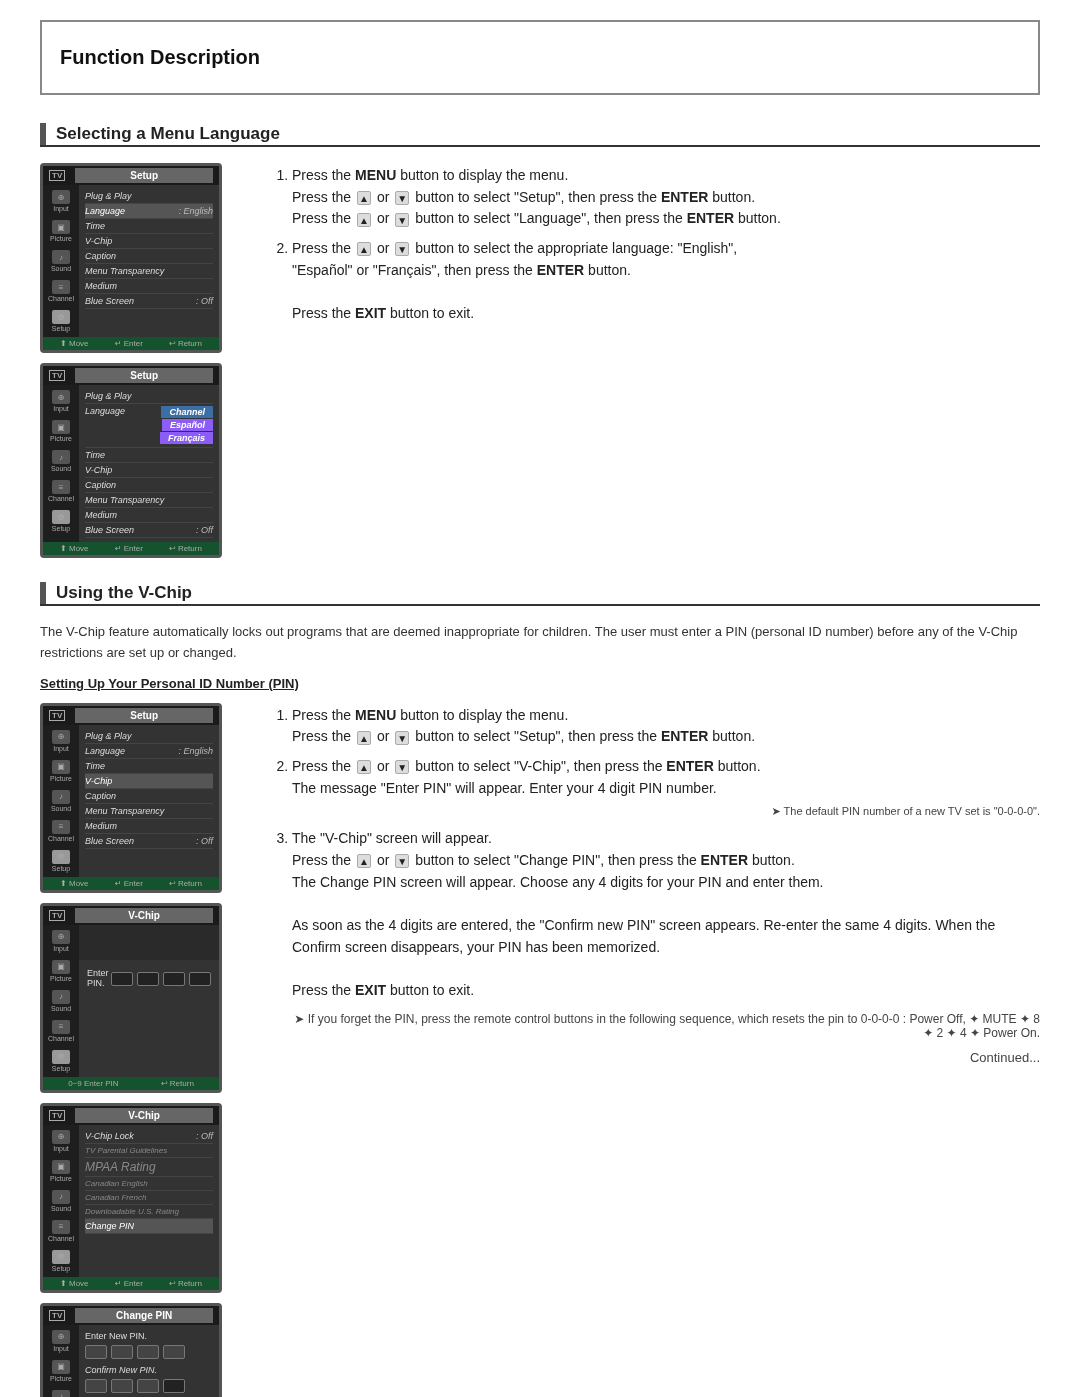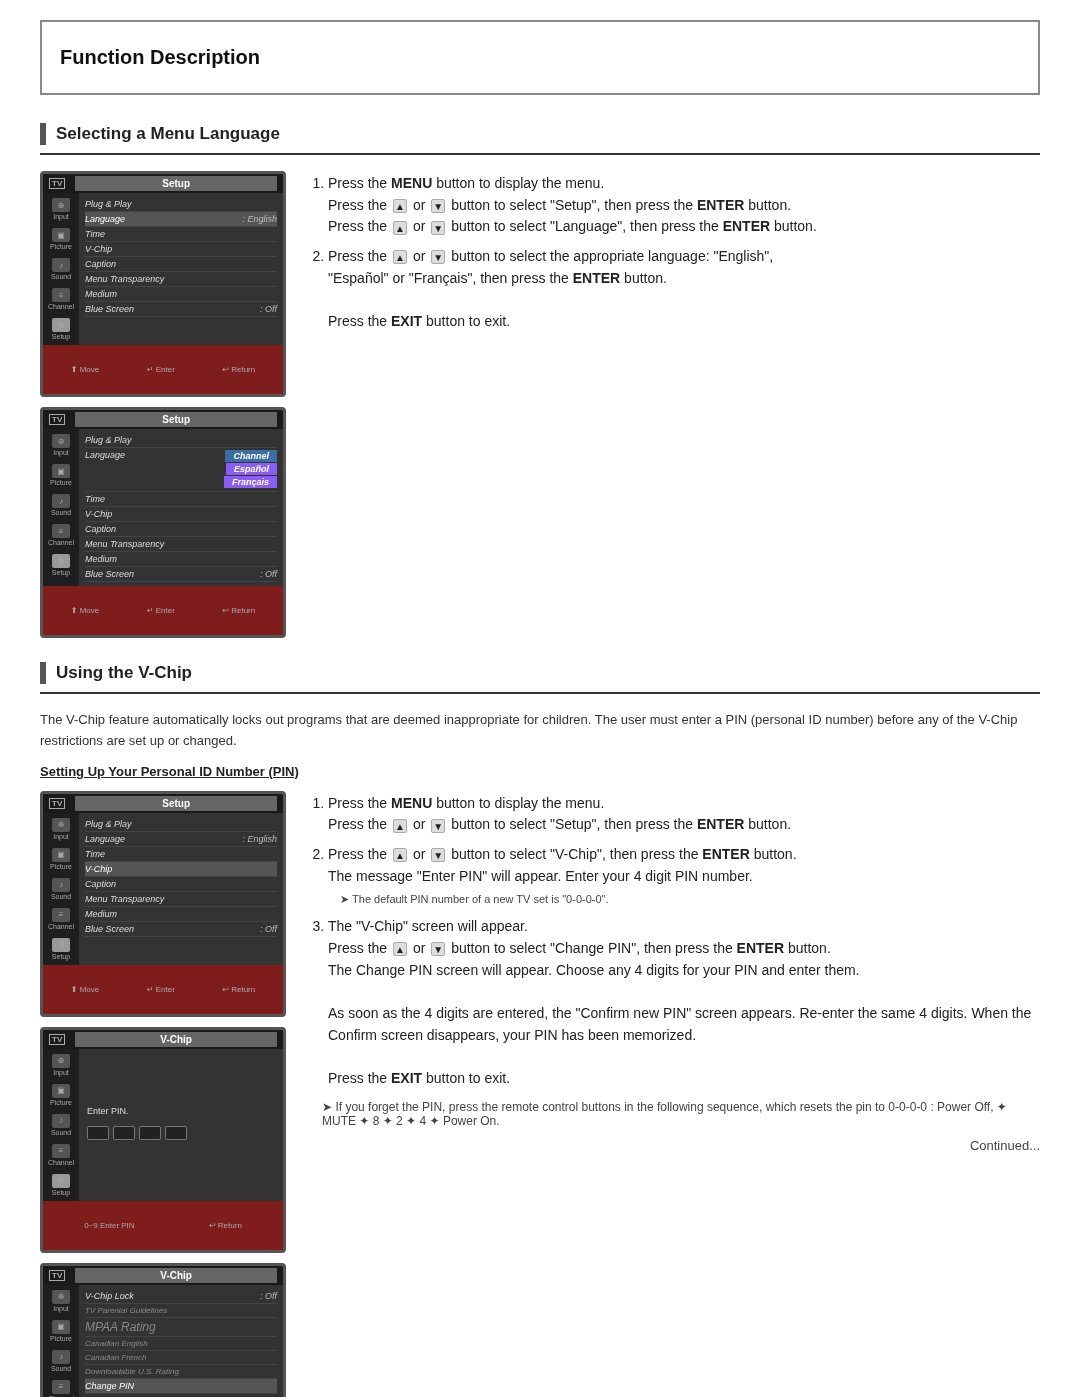--- a/index.html
+++ b/index.html
@@ -25,21 +25,21 @@
       font-weight: bold;
       color: #111;
     }
 
     
     .section-header {
       display: flex;
       align-items: center;
       border-bottom: 2px solid #333;
       margin-bottom: 16px;
-      padding-bottom: 8px;
+      padding-bottom: 0;
     }
     .section-header-bar {
       width: 6px;
       background: #555;
       height: 22px;
       margin-right: 10px;
       display: inline-block;
     }
     .section-header h2 {
       font-size: 17px;
@@ -66,21 +66,21 @@
       padding-left: 18px;
     }
     .instructions-col ol li {
       margin-bottom: 8px;
       line-height: 1.55;
     }
     strong { font-weight: bold; }
 
     
     .tv-screen {
-      width: 246px;
+      width: 182px;
       background: #2a2a2a;
       border: 3px solid #555;
       border-radius: 4px;
       overflow: hidden;
       font-size: 10px;
       color: #eee;
     }
     .tv-topbar {
       display: flex;
       align-items: center;
@@ -156,24 +156,24 @@
       font-style: italic;
     }
     .tv-menu-row.highlighted {
       background: #555;
       color: #fff;
     }
     .tv-menu-row .val {
       color: #bbb;
     }
     .tv-bottom-bar {
-      background: #7f1d1d;
+      background: #14532d;
       display: flex;
       justify-content: space-around;
-      padding: 20px 4px;
+      padding: 2px 4px;
       font-size: 8px;
       color: #aaa;
     }
 
     
     .lang-box {
       background: #8b5cf6;
       color: #fff;
       padding: 1px 8px;
       font-size: 9px;
@@ -206,20 +206,21 @@
       margin-bottom: 12px;
       margin-top: 8px;
     }
 
     
     .note-line {
       font-size: 11px;
       color: #444;
       padding-left: 12px;
       margin-top: 4px;
+      text-align: right;
     }
     .note-line::before {
       content: "➤ ";
     }
 
     
     .continued {
       text-align: right;
       font-size: 13px;
       color: #444;
@@ -515,21 +516,21 @@
             </div>
             <div class="tv-side-icon">
               <div class="icon-shape">≡</div>
               <span>Channel</span>
             </div>
             <div class="tv-side-icon active">
               <div class="icon-shape">⚙</div>
               <span>Setup</span>
             </div>
           </div>
-          <div class="tv-main-content" style="display:flex;flex-direction:column;justify-content:center;align-items:flex-start;padding:8px;">
+          <div class="tv-main-content" style="display:flex;flex-direction:row;justify-content:center;align-items:flex-start;padding:8px;margin-top:35px;">
             <div style="font-size:9px;color:#ddd;margin-bottom:6px;">Enter PIN.</div>
             <div class="pin-boxes">
               <div class="pin-box"></div>
               <div class="pin-box"></div>
               <div class="pin-box"></div>
               <div class="pin-box"></div>
             </div>
           </div>
         </div>
         <div class="tv-bottom-bar">

